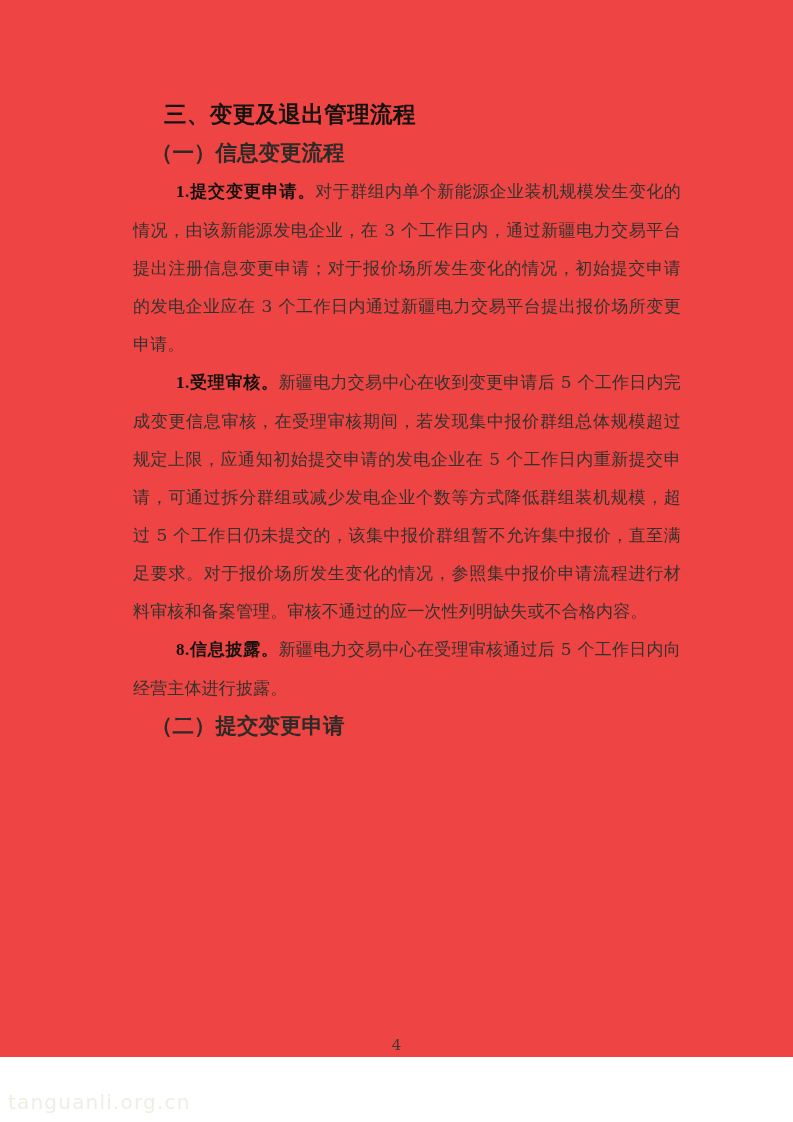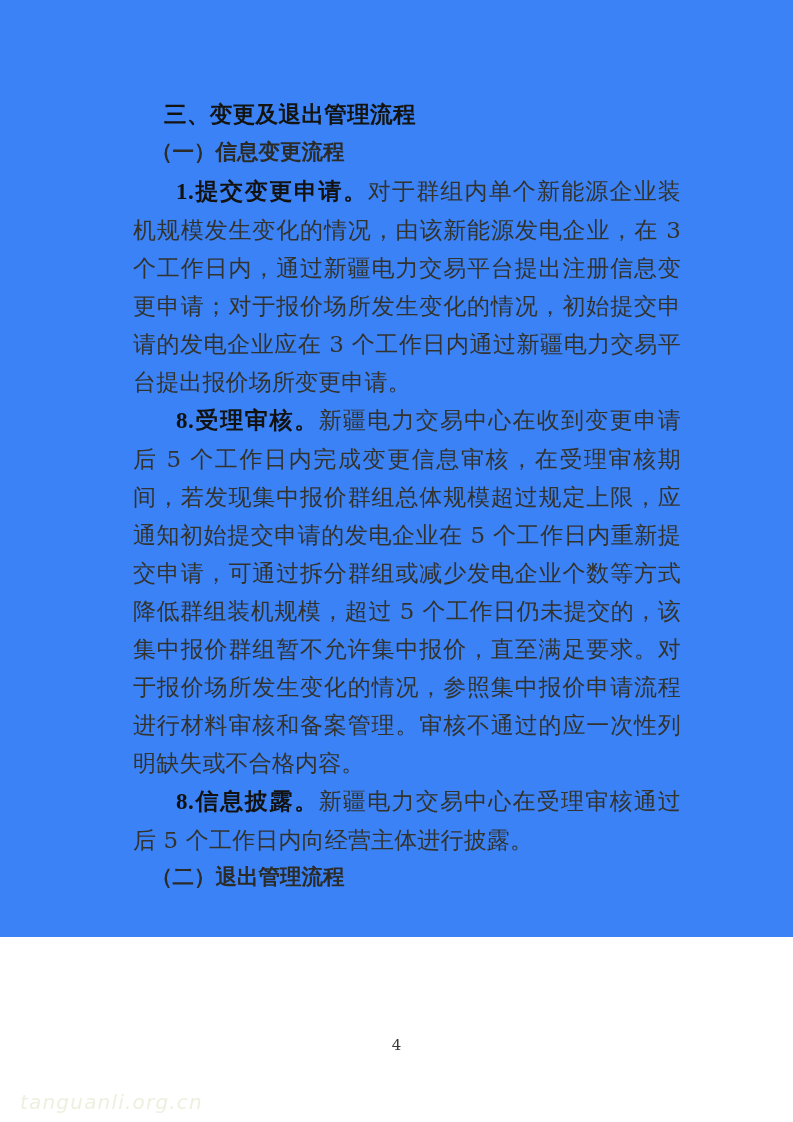--- a/index.html
+++ b/index.html
@@ -13,22 +13,22 @@
     position: relative;
     overflow: hidden;
     font-family: "DejaVu Serif", "Liberation Serif", serif;
   }
 
   .page {
     position: absolute;
     left: 0;
     top: 0;
     width: 793px;
-    height: 937px;
-    background: #3b82f6;
+    height: 1057px;
+    background: #ef4444;
   }
 
   .content {
     position: absolute;
     left: 133px;
     top: 96px;
     width: 548px;
   }
 
   
@@ -38,32 +38,32 @@
     font-size: 22.5px;
     line-height: 38px;
     color: #13130f;
     letter-spacing: 0.4px;
     margin: 0 0 0 31px;
     white-space: nowrap;
   }
 
   
   .subsection-heading {
-    font-family: Liberation Mono, monospace;
+    font-family: Liberation Serif, serif;
     font-size: 21.5px;
     line-height: 38px;
     color: #2b2b27;
     margin: 0 0 0 18px;
     white-space: nowrap;
   }
 
   
   .para {
     font-family: "DejaVu Serif", "Liberation Serif", serif;
-    font-size: 23px;
+    font-size: 17px;
     line-height: 38px;
     color: #33332e;
     margin: 0;
     text-align: justify;
     text-align-last: left;
     text-justify: inter-character;
     text-indent: 43px;
     letter-spacing: 0.15px;
     word-break: break-all;
   }
@@ -84,54 +84,53 @@
     width: 793px;
     text-align: center;
     font-family: "DejaVu Serif", "Liberation Serif", serif;
     font-size: 15px;
     color: #3a3a35;
   }
 
   
   .watermark {
     position: absolute;
-    left: 20px;
+    left: 8px;
     top: 1090px;
     font-family: "DejaVu Sans", "Liberation Sans", sans-serif;
     font-size: 20px;
     letter-spacing: 1.2px;
     color: #edf0df;
     user-select: none;
     white-space: nowrap;
-    font-style: italic;
   }
 </style>
 </head>
 <body>
 
 <div class="page">
   <div class="content">
 
     <h1 class="section-heading">三、变更及退出管理流程</h1>
 
     <h2 class="subsection-heading">（一）信息变更流程</h2>
 
     <p class="para">
       <span class="runin">1.提交变更申请。</span><span>对于群组内单个新能源企业装机规模发生变化的情况，由该新能源发电企业，在 3 个工作日内，通过新疆电力交易平台提出注册信息变更申请；对于报价场所发生变化的情况，初始提交申请的发电企业应在 3 个工作日内通过新疆电力交易平台提出报价场所变更申请。</span>
     </p>
 
     <p class="para">
-      <span class="runin">8.受理审核。</span><span>新疆电力交易中心在收到变更申请后 5 个工作日内完成变更信息审核，在受理审核期间，若发现集中报价群组总体规模超过规定上限，应通知初始提交申请的发电企业在 5 个工作日内重新提交申请，可通过拆分群组或减少发电企业个数等方式降低群组装机规模，超过 5 个工作日仍未提交的，该集中报价群组暂不允许集中报价，直至满足要求。对于报价场所发生变化的情况，参照集中报价申请流程进行材料审核和备案管理。审核不通过的应一次性列明缺失或不合格内容。</span>
+      <span class="runin">1.受理审核。</span><span>新疆电力交易中心在收到变更申请后 5 个工作日内完成变更信息审核，在受理审核期间，若发现集中报价群组总体规模超过规定上限，应通知初始提交申请的发电企业在 5 个工作日内重新提交申请，可通过拆分群组或减少发电企业个数等方式降低群组装机规模，超过 5 个工作日仍未提交的，该集中报价群组暂不允许集中报价，直至满足要求。对于报价场所发生变化的情况，参照集中报价申请流程进行材料审核和备案管理。审核不通过的应一次性列明缺失或不合格内容。</span>
     </p>
 
     <p class="para">
       <span class="runin">8.信息披露。</span><span>新疆电力交易中心在受理审核通过后 5 个工作日内向经营主体进行披露。</span>
     </p>
 
-    <h2 class="subsection-heading">（二）退出管理流程</h2>
+    <h2 class="subsection-heading">（二）提交变更申请</h2>
 
 
   </div>
 
   <div class="page-number">4</div>
 
   <div class="watermark">tanguanli.org.cn</div>
 </div>
 
 </body></html>

